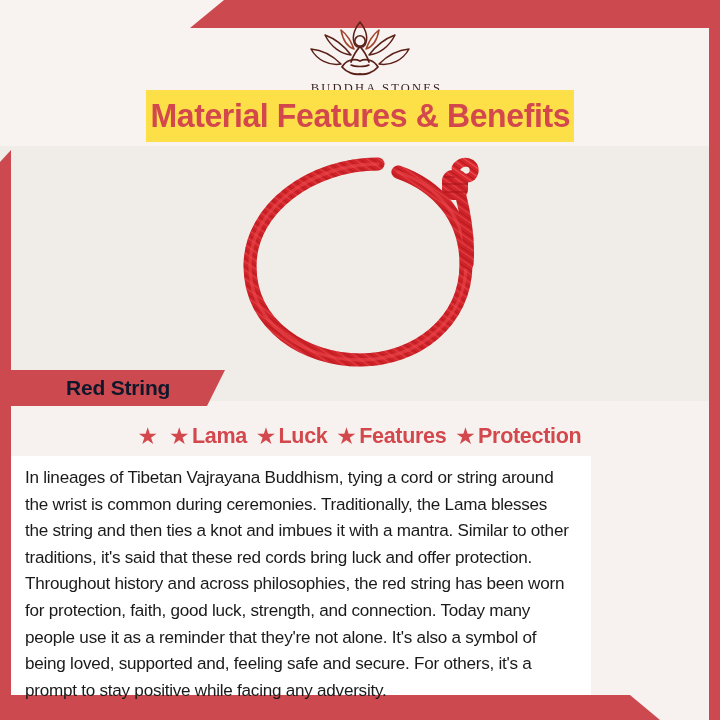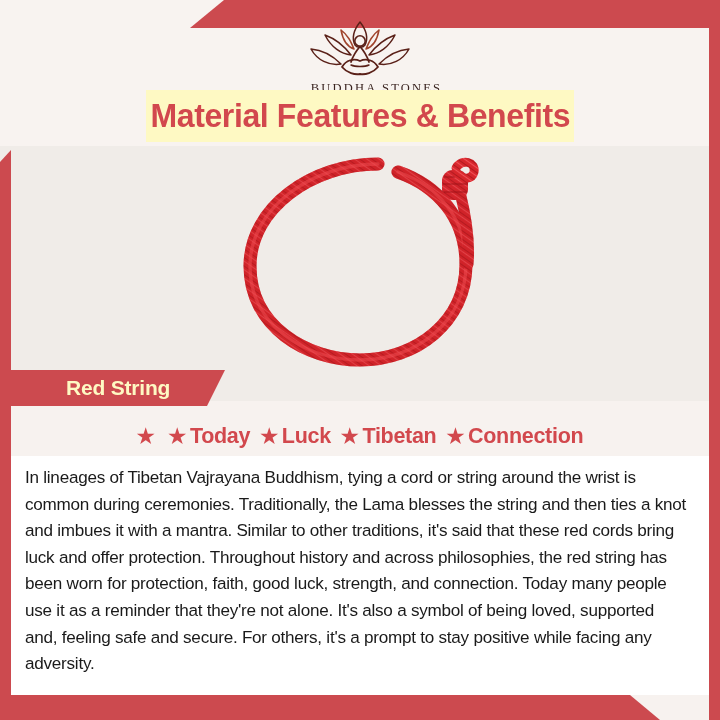--- a/index.html
+++ b/index.html
@@ -81,21 +81,21 @@
     color: #3a2420;
     font-weight: 400;
     padding-left: 33px;
   }
 
   
   .title-band {
     position: absolute;
     left: 146px; top: 90px;
     width: 428px; height: 52px;
-    background: #fef9c3;
+    background: #fde047;
     display: flex;
     align-items: center;
     justify-content: center;
   }
   .title-text {
     font-size: 33px;
     font-weight: 700;
     color: #d2484d;
     letter-spacing: -0.4px;
     white-space: nowrap;
@@ -115,21 +115,21 @@
     position: absolute;
     left: 11px; top: 370px;
     width: 214px; height: 36px;
     background: #cc4a4f;
     clip-path: polygon(0 0, 214px 0, 196px 36px, 0 36px);
     display: flex;
     align-items: center;
   }
   .tag-text {
     margin-left: 55px;
-    color: #fef9c3;
+    color: #0f172a;
     font-size: 21px;
     font-weight: 700;
     letter-spacing: -0.2px;
   }
 
   
   .benefits {
     position: absolute;
     left: 11px; top: 418px;
     width: 698px; height: 36px;
@@ -153,21 +153,21 @@
     color: #d2484d;
     font-size: 20px;
     line-height: 1;
     margin-right: 4px;
   }
 
   
   .copy {
     position: absolute;
     left: 11px; top: 456px;
-    width: 698px; height: 239px;
+    width: 580px; height: 239px;
     background: #ffffff;
     box-sizing: border-box;
     padding: 8px 16px 0 14px;
   }
   .copy p {
     margin: 0;
     font-size: 17.2px;
     line-height: 26.6px;
     color: #1a1a1a;
     letter-spacing: -0.25px;
@@ -254,33 +254,33 @@
   <div class="tag">
     <span class="tag-text">Red String</span>
   </div>
 
   <div class="benefits">
     <span class="benefit">
       <span class="star">★</span>
     </span>
     <span class="benefit">
       <span class="star">★</span>
-      <span>Today</span>
+      <span>Lama</span>
     </span>
     <span class="benefit">
       <span class="star">★</span>
       <span>Luck</span>
     </span>
     <span class="benefit">
       <span class="star">★</span>
-      <span>Tibetan</span>
-    </span>
-    <span class="benefit">
-      <span class="star">★</span>
-      <span>Connection</span>
+      <span>Features</span>
+    </span>
+    <span class="benefit">
+      <span class="star">★</span>
+      <span>Protection</span>
     </span>
   </div>
 
   <div class="copy">
     <p>In lineages of Tibetan Vajrayana Buddhism, tying a cord or string around the wrist is common during ceremonies. Traditionally, the Lama blesses the string and then ties a knot and imbues it with a mantra. Similar to other traditions, it's said that these red cords bring luck and offer protection. Throughout history and across philosophies, the red string has been worn for protection, faith, good luck, strength, and connection. Today many people use it as a reminder that they're not alone. It's also a symbol of being loved, supported and, feeling safe and secure. For others, it's a prompt to stay positive while facing any adversity.</p>
   </div>
 
 </div>
 
 </body></html>

